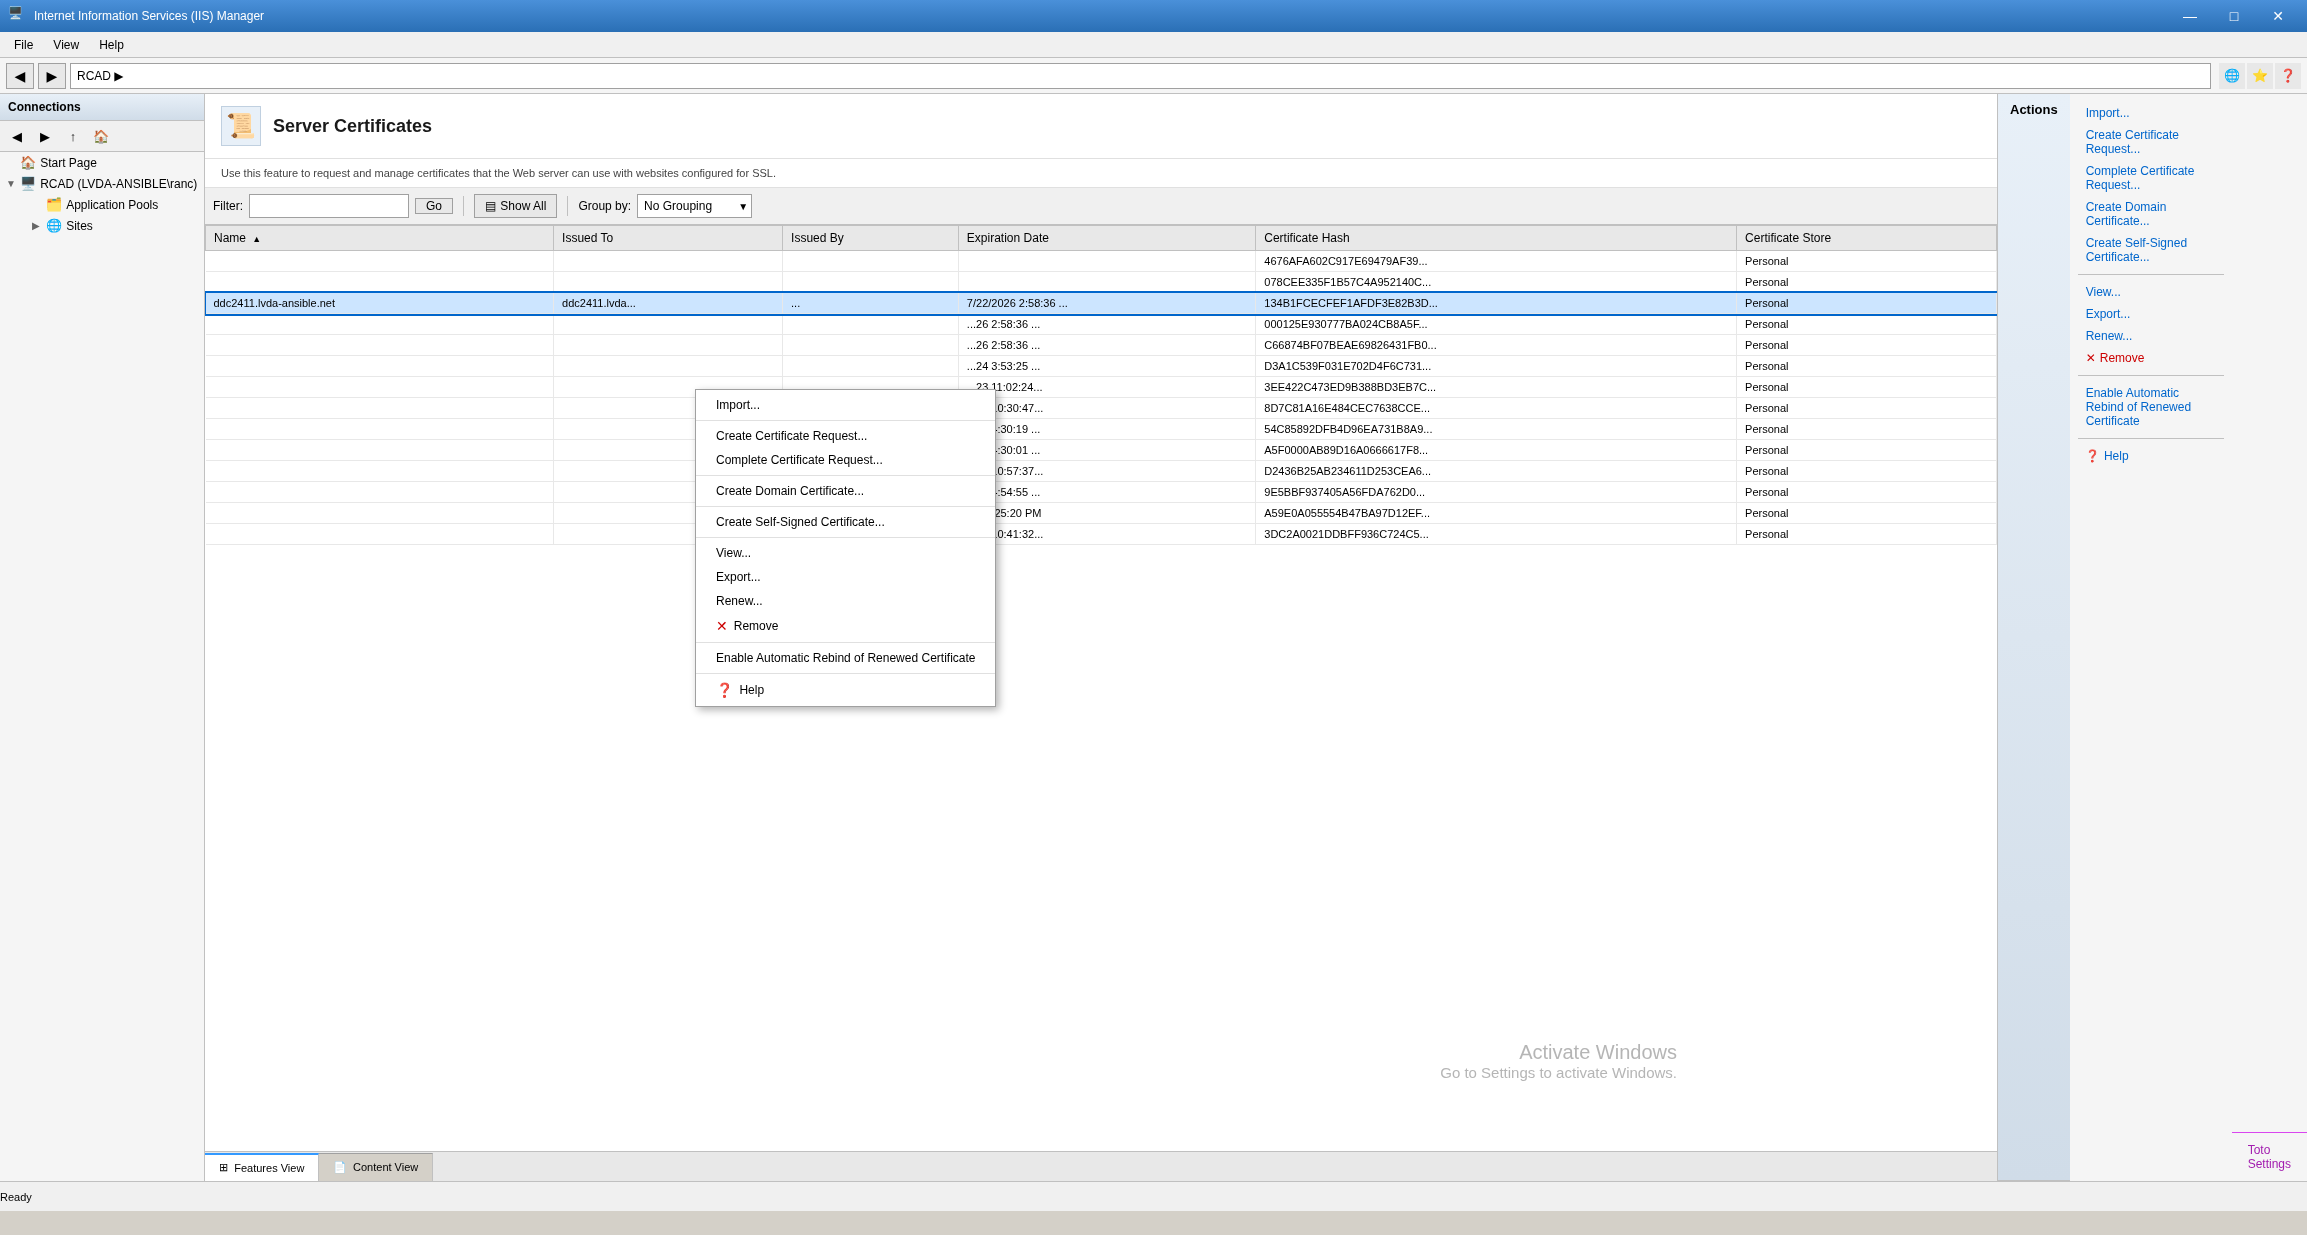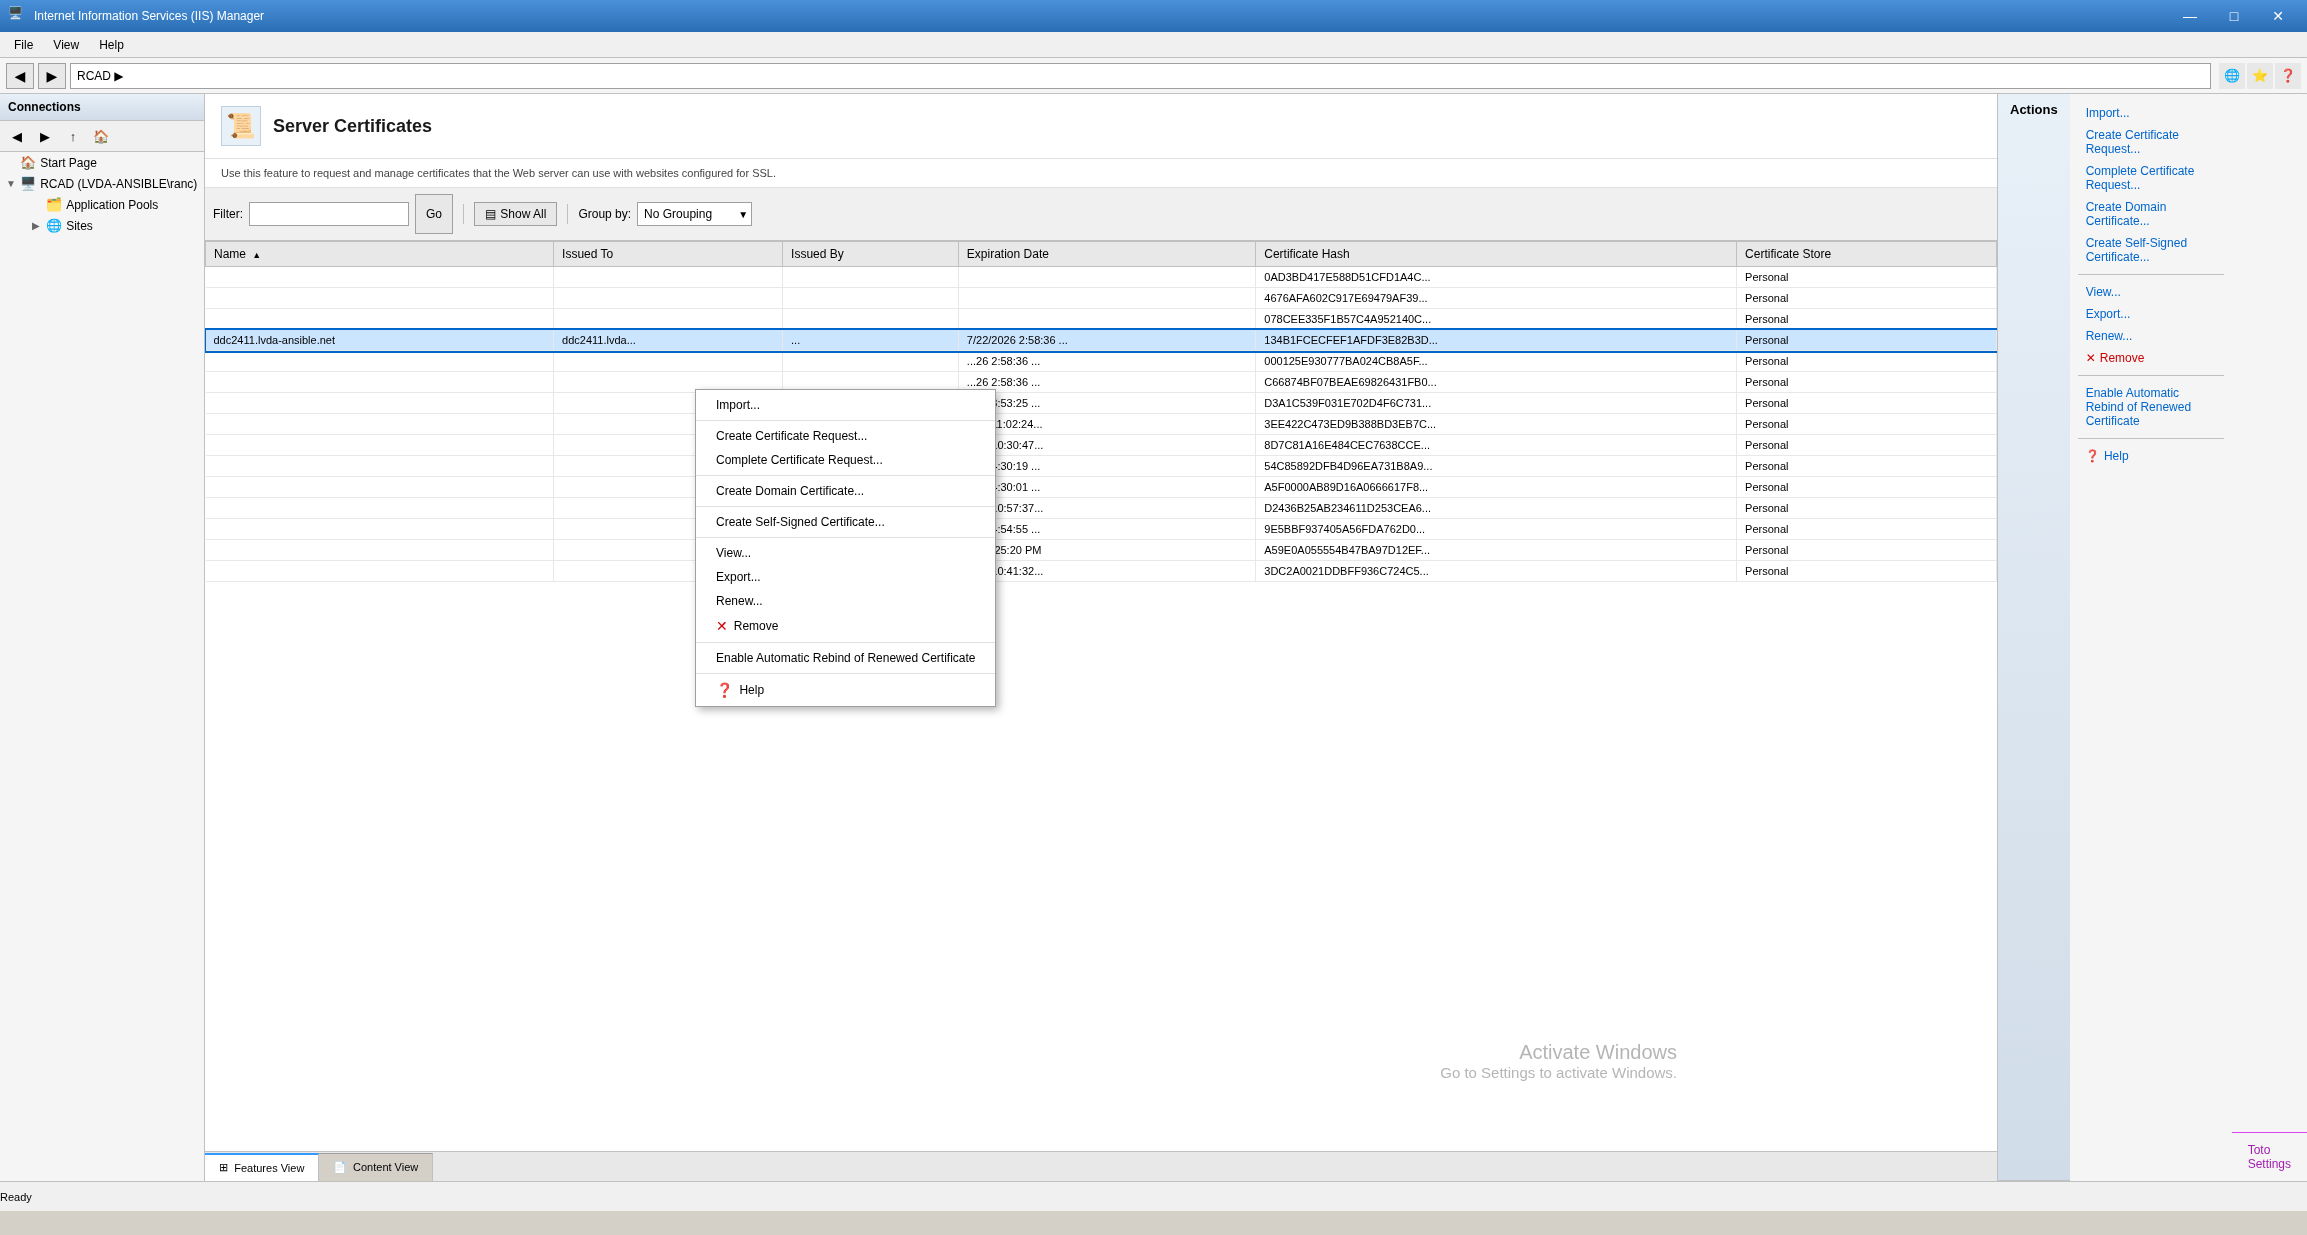--- a/index.html
+++ b/index.html
@@ -50,21 +50,21 @@
     
     .page-header { padding: 12px 16px; border-bottom: 1px solid #e0e0e0; display: flex; align-items: center; gap: 12px; background: white; }
     .page-header-icon { width: 40px; height: 40px; background: #e8f0f8; border: 1px solid #c0d0e0; display: flex; align-items: center; justify-content: center; font-size: 24px; }
     .page-header-title { font-size: 18px; font-weight: bold; color: #1a1a1a; }
     .page-description { padding: 8px 16px; font-size: 11px; color: #444; background: white; border-bottom: 1px solid #e0e0e0; }
     
     
     .filter-bar { padding: 6px 8px; background: #f0f0f0; border-bottom: 1px solid #c0c0c0; display: flex; align-items: center; gap: 6px; }
     .filter-label { font-size: 12px; }
     .filter-input { width: 160px; height: 24px; border: 1px solid #a0a0a0; padding: 0 4px; font-size: 12px; }
-    .filter-btn { height: 40px; padding: 0 10px; background: #e8e8e8; border: 1px solid #a0a0a0; cursor: pointer; font-size: 12px; }
+    .filter-btn { height: 16px; padding: 0 10px; background: #e8e8e8; border: 1px solid #a0a0a0; cursor: pointer; font-size: 12px; }
     .filter-separator { width: 1px; background: #c0c0c0; height: 20px; margin: 0 4px; }
     .show-all-btn { height: 24px; padding: 0 10px; background: #e8e8e8; border: 1px solid #a0a0a0; cursor: pointer; font-size: 12px; display: flex; align-items: center; gap: 4px; }
     .groupby-label { font-size: 12px; }
     .groupby-select { height: 24px; padding: 0 20px 0 6px; background: white; border: 1px solid #a0a0a0; cursor: pointer; font-size: 12px; appearance: none; background-image: none; }
     .groupby-wrapper { position: relative; display: flex; align-items: center; }
     .groupby-arrow { position: absolute; right: 4px; font-size: 10px; pointer-events: none; }
     
     
     .table-container { flex: 1; overflow-y: auto; background: white; }
     table { width: 100%; border-collapse: collapse; }
@@ -216,28 +216,20 @@
             </th>
             <th>
               <span>Certificate Hash</span>
             </th>
             <th>
               <span>Certificate Store</span>
             </th>
           </tr>
         </thead>
         <tbody id="table-body">
-            <tr>
-              <td></td>
-              <td></td>
-              <td></td>
-              <td></td>
-              <td>0AD3BD417E588D51CFD1A4C...</td>
-              <td>Personal</td>
-            </tr>
             <tr>
               <td></td>
               <td></td>
               <td></td>
               <td></td>
               <td>4676AFA602C917E69479AF39...</td>
               <td>Personal</td>
             </tr>
             <tr>
               <td></td>

